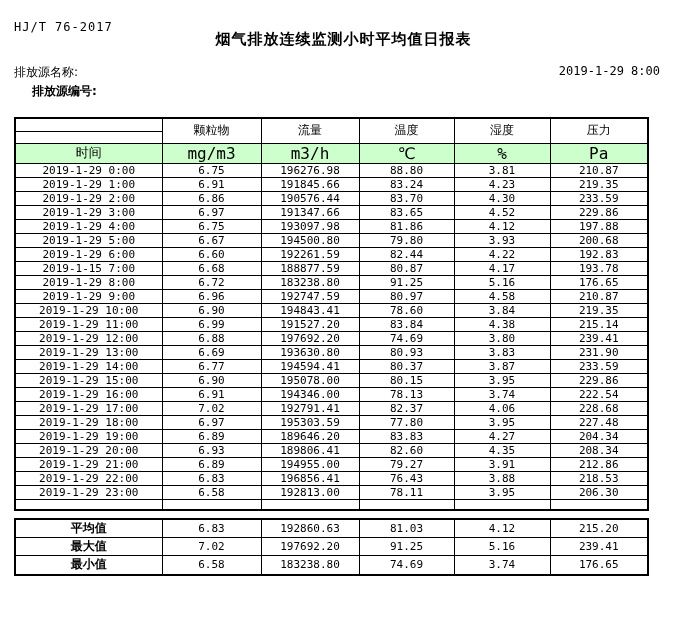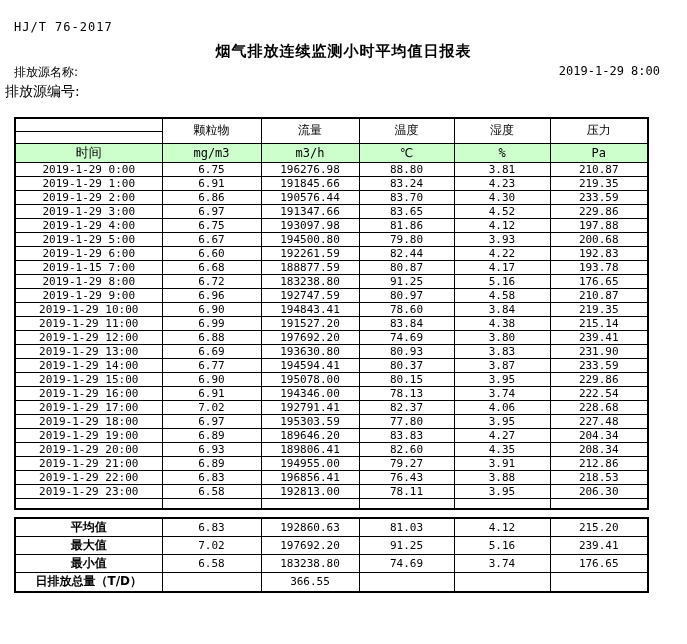--- a/index.html
+++ b/index.html
@@ -13,25 +13,24 @@
   }
   .doc-code {
     position: absolute; left: 14px; top: 20px;
     font-weight: normal; font-size: 12px; letter-spacing: 1px;
   }
   .page-title {
     position: absolute; left: 0; top: 30px; width: 100%;
     text-align: center; font-weight: bold; font-size: 15px;
     letter-spacing: 1px;
     font-family: "DejaVu Sans", "Liberation Sans", sans-serif;
-    margin-top: 12px;
   }
   .meta-name  { position: absolute; left: 14px; top: 64px; font-weight: normal; font-size: 12px;
                 font-family: "DejaVu Sans", "Liberation Sans", sans-serif; }
-  .meta-code  { position: absolute; left: 5px; top: 83px; font-weight: normal; font-size: 14px;
+  .meta-code  { position: absolute; left: 32px; top: 83px; font-weight: bold; font-size: 12px;
                 font-family: "DejaVu Sans", "Liberation Sans", sans-serif; }
   .report-datetime { position: absolute; right: 27px; top: 64px; font-size: 12px; }
 
   .tables { position: absolute; left: 14px; top: 117px; width: 583px; }
 
   table {
     border-collapse: collapse;
     table-layout: fixed;
     width: 633px;
     font-size: 11px;
@@ -46,21 +45,21 @@
     white-space: nowrap;
     font-weight: normal;
     height: 14px;
   }
   .main-table { border: 2px solid #000; }
   .summary-table { border: 2px solid #000; margin-top: 7px; }
 
   .main-table thead th { font-size: 12px; font-family: "DejaVu Sans", "Liberation Sans", sans-serif; }
   tr.hrow1 td, tr.hrow1 th { height: 13px; }
   tr.hrow2 td { height: 12px; }
-  tr.unit-row td { height: 16px; background: var(--unit-bg, #ccffcc); font-size: 12px; }
+  tr.unit-row td { height: 16px; background: var(--unit-bg, #ccffcc); font-size: 16px; }
   tr.unit-row td.time-head { font-size: 13px; font-family: "DejaVu Sans", "Liberation Sans", sans-serif; }
   tr.spacer-row td { height: 11px; }
   .summary-table td.label-cell { font-family: "DejaVu Sans", "Liberation Sans", sans-serif; font-size: 12px; font-weight: bold; }
   .summary-table tr:last-child td { height: 19px; }
 </style>
 </head>
 <body style="--unit-bg: #ccffcc;">
 
 <div class="doc-code">HJ/T  76-2017</div>
 <div class="page-title">烟气排放连续监测小时平均值日报表</div>
@@ -330,23 +329,15 @@
           <td>239.41</td>
         </tr>
         <tr>
           <td class="label-cell">最小值</td>
           <td>6.58</td>
           <td>183238.80</td>
           <td>74.69</td>
           <td>3.74</td>
           <td>176.65</td>
         </tr>
-        <tr>
-          <td class="label-cell">日排放总量（T/D）</td>
-          <td></td>
-          <td>366.55</td>
-          <td></td>
-          <td></td>
-          <td></td>
-        </tr>
       </tbody>
   </table>
 </div>
 
 </body></html>

